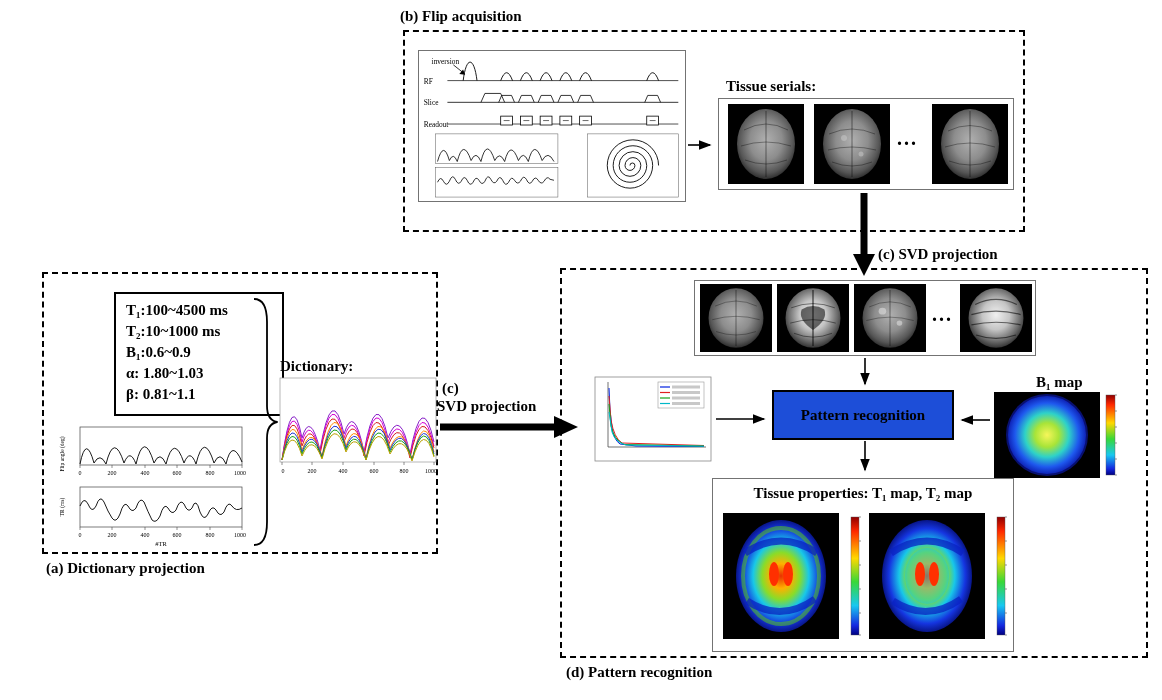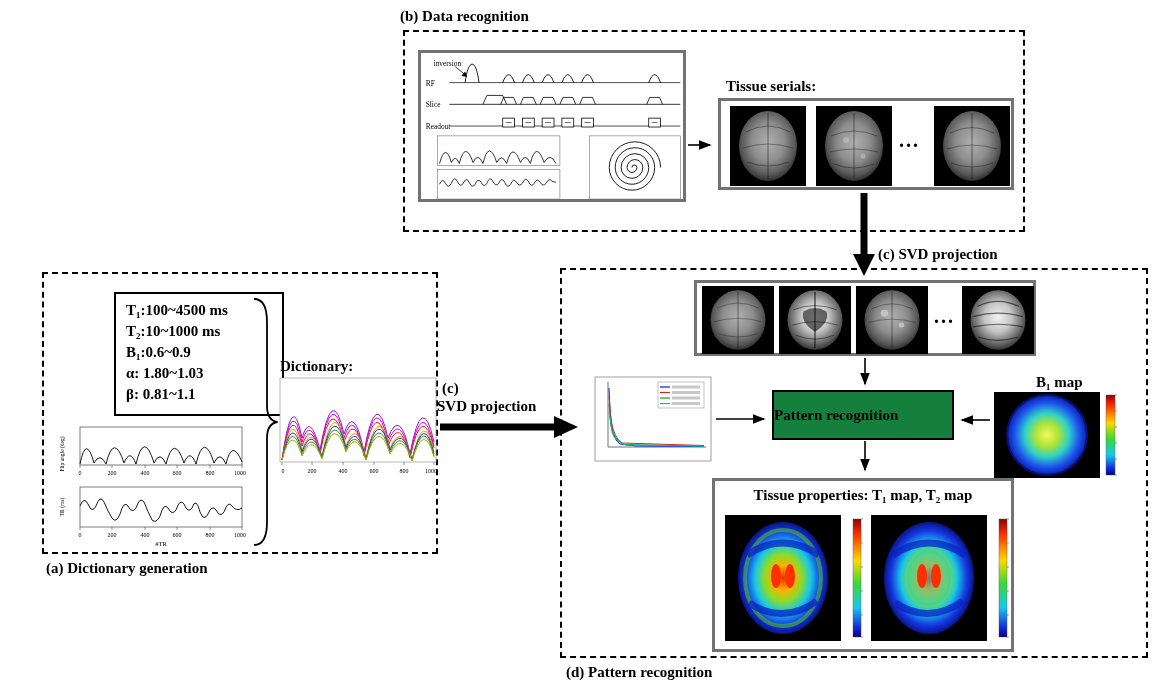--- a/index.html
+++ b/index.html
@@ -2,24 +2,24 @@
 <html><head>
 <meta charset="utf-8">
 <style>
   * { margin:0; padding:0; box-sizing:border-box; }
   body { background:#fff; }
   #canvas { position:relative; width:1162px; height:700px; background:#fff;
             font-family:"Liberation Serif", serif; overflow:hidden; color:#000; }
   .abs { position:absolute; }
   .lbl { position:absolute; font-weight:bold; font-size:15px; white-space:nowrap; }
   .dashed { position:absolute; border:2px dashed #000; background:transparent; }
-  .solidbox { position:absolute; border:3px solid #737373; background:#fff; }
+  .solidbox { position:absolute; border:1px solid #737373; background:#fff; }
   .dots { position:absolute; font-weight:bold; font-size:20px; letter-spacing:2px; }
-  .patternbox { position:absolute; border:2px solid #000; background:#15803d;
-                display:flex; align-items:center; 
+  .patternbox { position:absolute; border:2px solid #000; background:#1d4ed8;
+                display:flex; align-items:center; justify-content:center;
                 font-weight:bold; font-size:15px; }
   .params { position:absolute; border:2px solid #000; background:#fff;
             padding:6px 10px; font-weight:bold; font-size:15px; line-height:21px;margin-left:16px; }
   .params div { white-space:nowrap; }
   .tissuetitle { position:absolute; left:0; top:6px; width:100%; text-align:center;
                  font-weight:bold; font-size:15px; }
   svg { display:block; }
   .overlay { position:absolute; left:0; top:0; pointer-events:none; z-index:5; }
 </style>
 </head>
@@ -62,21 +62,21 @@
           <stop offset="12%" stop-color="#ff2800"></stop>
         <stop offset="35%" stop-color="#ffd800"></stop>
           <stop offset="55%" stop-color="#38d838"></stop>
         <stop offset="75%" stop-color="#18c8f0"></stop>
           <stop offset="92%" stop-color="#1428e0"></stop>
         <stop offset="100%" stop-color="#000080"></stop>
       </linearGradient>
     </defs>
   </svg>
 
-  <div class="lbl" style="left:400px;top:8px">(b) Data recognition</div>
+  <div class="lbl" style="left:400px;top:8px">(b) Flip acquisition</div>
   <div class="dashed" style="left:403px;top:30px;width:622px;height:202px"></div>
 
   <div class="solidbox" style="left:418px;top:50px;width:268px;height:152px">
     <svg viewBox="0 0 268 152" width="266" height="150">
       <text x="12" y="13" font-size="7.5">inversion</text>
       <path d="M34,14 L44,22" stroke="#000" stroke-width="0.8" fill="none"></path>
       <polygon points="46,24 40.1,23.3 43.9,18.7" fill="#000"></polygon>
 
       <text x="4" y="33" font-size="7.5">RF</text>
       <g stroke="#000" fill="none">
@@ -148,21 +148,21 @@
       <rect width="76" height="80" fill="#000"></rect>
       <ellipse cx="38" cy="40" rx="29" ry="35" fill="url(#gGray)"></ellipse>
       <path d="M38,7 V73" stroke="#000" stroke-opacity=".3" stroke-width="1.5" fill="none"></path>
       <path d="M16,27 Q38,16 60,27 M13,43 Q38,35 63,43 M17,57 Q38,65 59,57" stroke="#000" stroke-opacity=".35" fill="none"></path>
     </svg>
   </div>
 
   <div class="lbl" style="left:878px;top:246px">(c) SVD projection</div>
 
   <div class="dashed" style="left:42px;top:272px;width:396px;height:282px"></div>
-  <div class="lbl" style="left:46px;top:560px">(a) Dictionary generation</div>
+  <div class="lbl" style="left:46px;top:560px">(a) Dictionary projection</div>
 
   <div class="params" style="left:98px;top:292px;width:170px;height:124px">
     <div>T₁:100~4500 ms</div>
     <div>T₂:10~1000 ms</div>
     <div>B₁:0.6~0.9</div>
     <div>α: 1.80~1.03</div>
     <div>β: 0.81~1.1</div>
   </div>
 
   <svg class="abs" style="left:56px;top:424px" viewBox="0 0 192 58" width="192" height="58">

